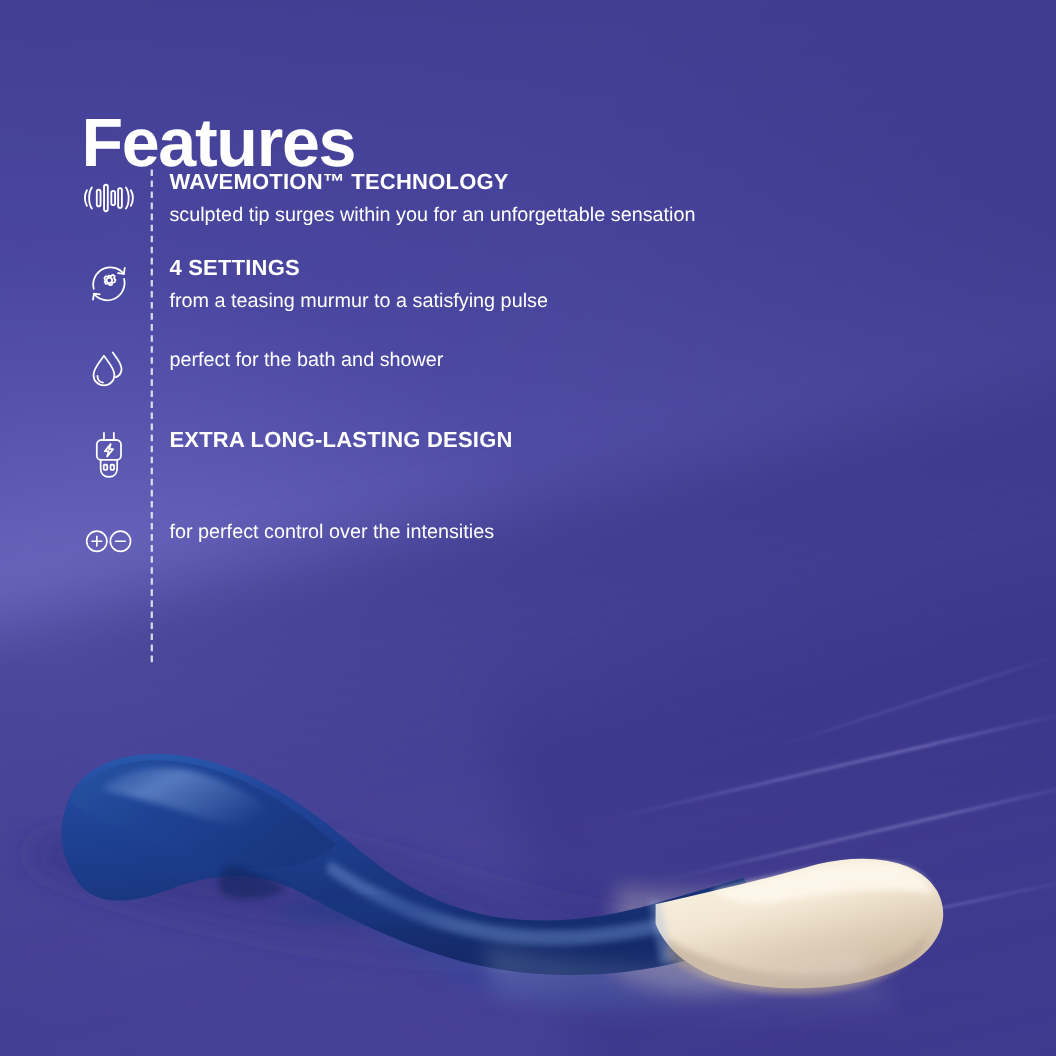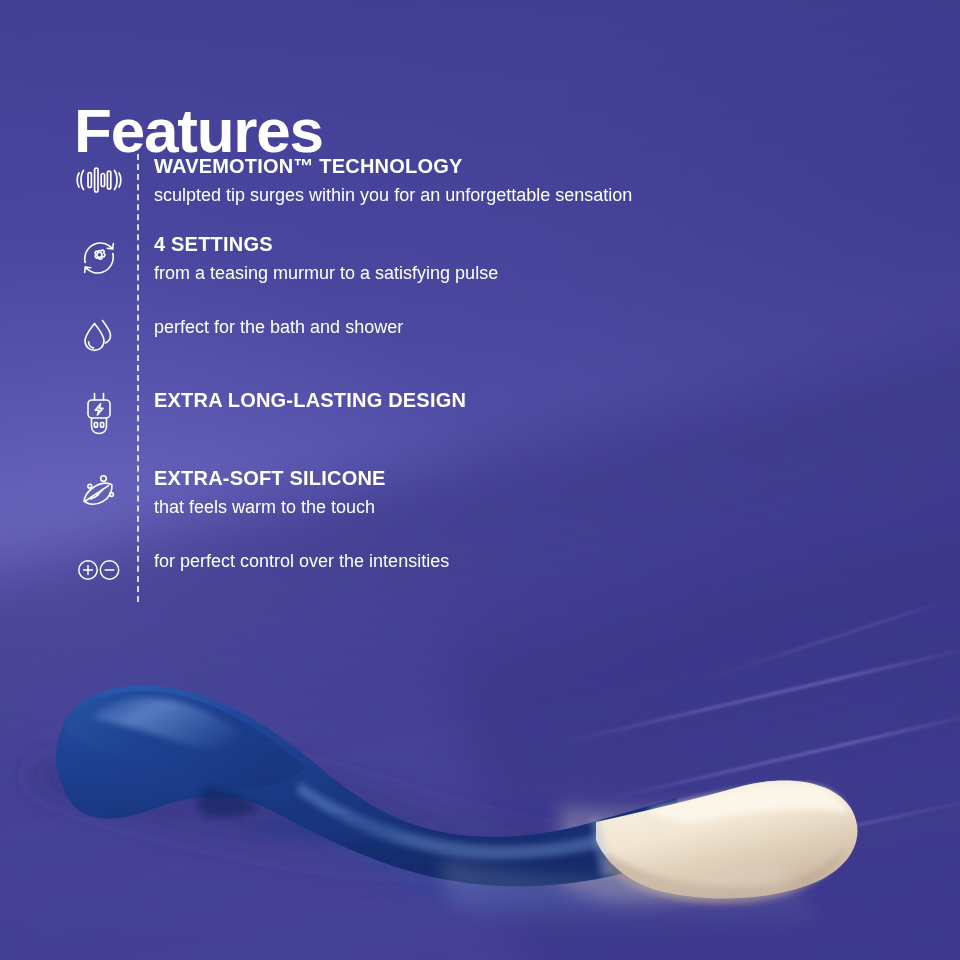--- a/index.html
+++ b/index.html
@@ -340,38 +340,20 @@
             <path d="M9.5 27 L9.5 35 C9.5 39.4, 12.3 42.5, 17 42.5 C21.7 42.5, 24.5 39.4, 24.5 35 L24.5 27"></path>
             <rect x="12.3" y="31.5" width="3.2" height="4.6" rx="0.8"></rect>
             <rect x="18.5" y="31.5" width="3.2" height="4.6" rx="0.8"></rect>
           </svg>
         </div>
         <div class="feature-text">
           <div class="feature-title">EXTRA LONG-LASTING DESIGN</div>
         </div>
       </div>
 
-      <div class="feature-row">
-        <div class="feature-icon">
-          <svg width="44" height="42" viewBox="0 0 44 42" fill="none" stroke="#ffffff" stroke-width="1.6" stroke-linecap="round" stroke-linejoin="round">
-            <circle cx="26.5" cy="7.5" r="2.8"></circle>
-            <circle cx="12.8" cy="15.2" r="1.9"></circle>
-            <circle cx="34.5" cy="23.5" r="1.9"></circle>
-            <path d="M34.8 13.5 C35.8 19.8, 32.5 26.5, 26 30.4 C19.2 34.5, 11.6 34.1, 7.5 30.2"></path>
-            <path d="M33.8 13.2 C29.4 11.4, 22.6 12.4, 17 16 C10.8 20, 7 26, 7.2 30.4"></path>
-            <path d="M7.5 30.5 L31.5 14.6"></path>
-            <path d="M13.6 28 C16.5 27.2, 19.4 25.6, 21.6 23.4"></path>
-            <path d="M19.5 24 C22.2 22.5, 24.5 20.4, 26.2 18"></path>
-          </svg>
-        </div>
-        <div class="feature-text">
-          <div class="feature-title">EXTRA-SOFT SILICONE</div>
-          <div class="feature-sub">that feels warm to the touch</div>
-        </div>
-      </div>
 
       <div class="feature-row">
         <div class="feature-icon">
           <svg width="44" height="24" viewBox="0 0 44 24" fill="none" stroke="#ffffff" stroke-width="1.5" stroke-linecap="round">
             <circle cx="11" cy="12" r="9.2"></circle>
             <path d="M11 7.6 L11 16.4 M6.6 12 L15.4 12"></path>
             <circle cx="32.5" cy="12" r="9.2"></circle>
             <path d="M28.1 12 L36.9 12"></path>
           </svg>
         </div>

